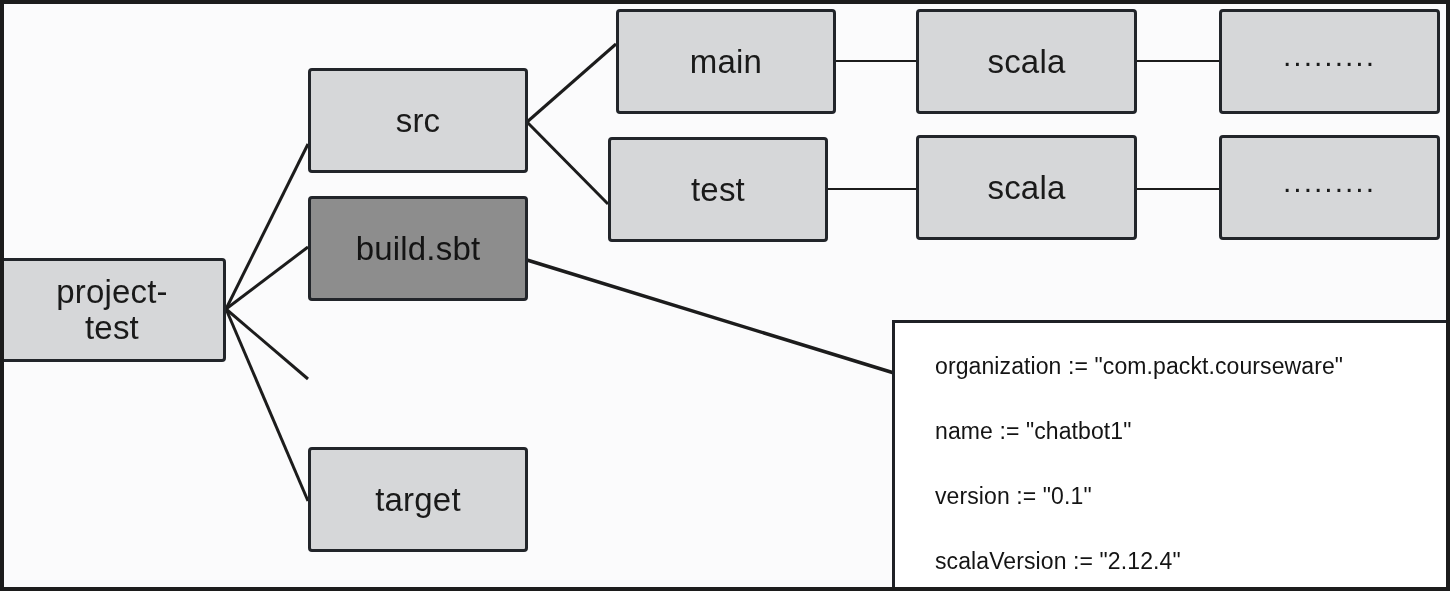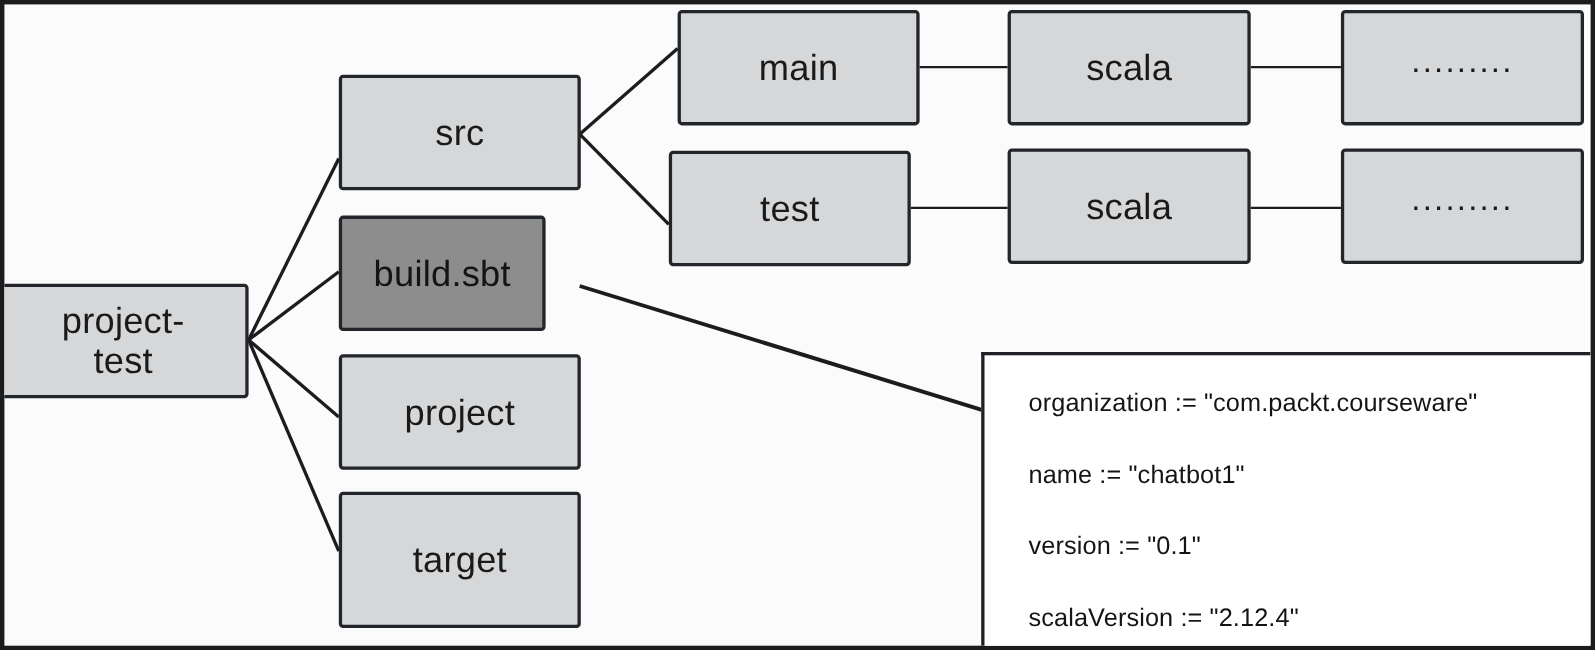--- a/index.html
+++ b/index.html
@@ -104,29 +104,26 @@
 
   <div class="node" style="left:-6px; top:254px; width:228px; height:104px;">
     <span class="node-label">project-
 test</span>
   </div>
 
   <div class="node" style="left:304px; top:64px; width:220px; height:105px;">
     <span class="node-label">src</span>
   </div>
 
-  <div class="node dark" style="left:304px; top:192px; width:188px; height:105px;">
+  <div class="node dark" style="left:304px; top:192px; width:220px; height:105px;">
     <span class="node-label">build.sbt</span>
   </div>
 
-  <div class="node" style="left:304px; top:318px; width:220px; height:105px;">
-    <span class="node-label">project</span>
-  </div>
 
-  <div class="node" style="left:304px; top:443px; width:220px; height:124px;">
+  <div class="node" style="left:304px; top:443px; width:220px; height:105px;">
     <span class="node-label">target</span>
   </div>
 
   <div class="node" style="left:612px; top:5px; width:220px; height:105px;">
     <span class="node-label">main</span>
   </div>
 
   <div class="node" style="left:604px; top:133px; width:220px; height:105px;">
     <span class="node-label">test</span>
   </div>

